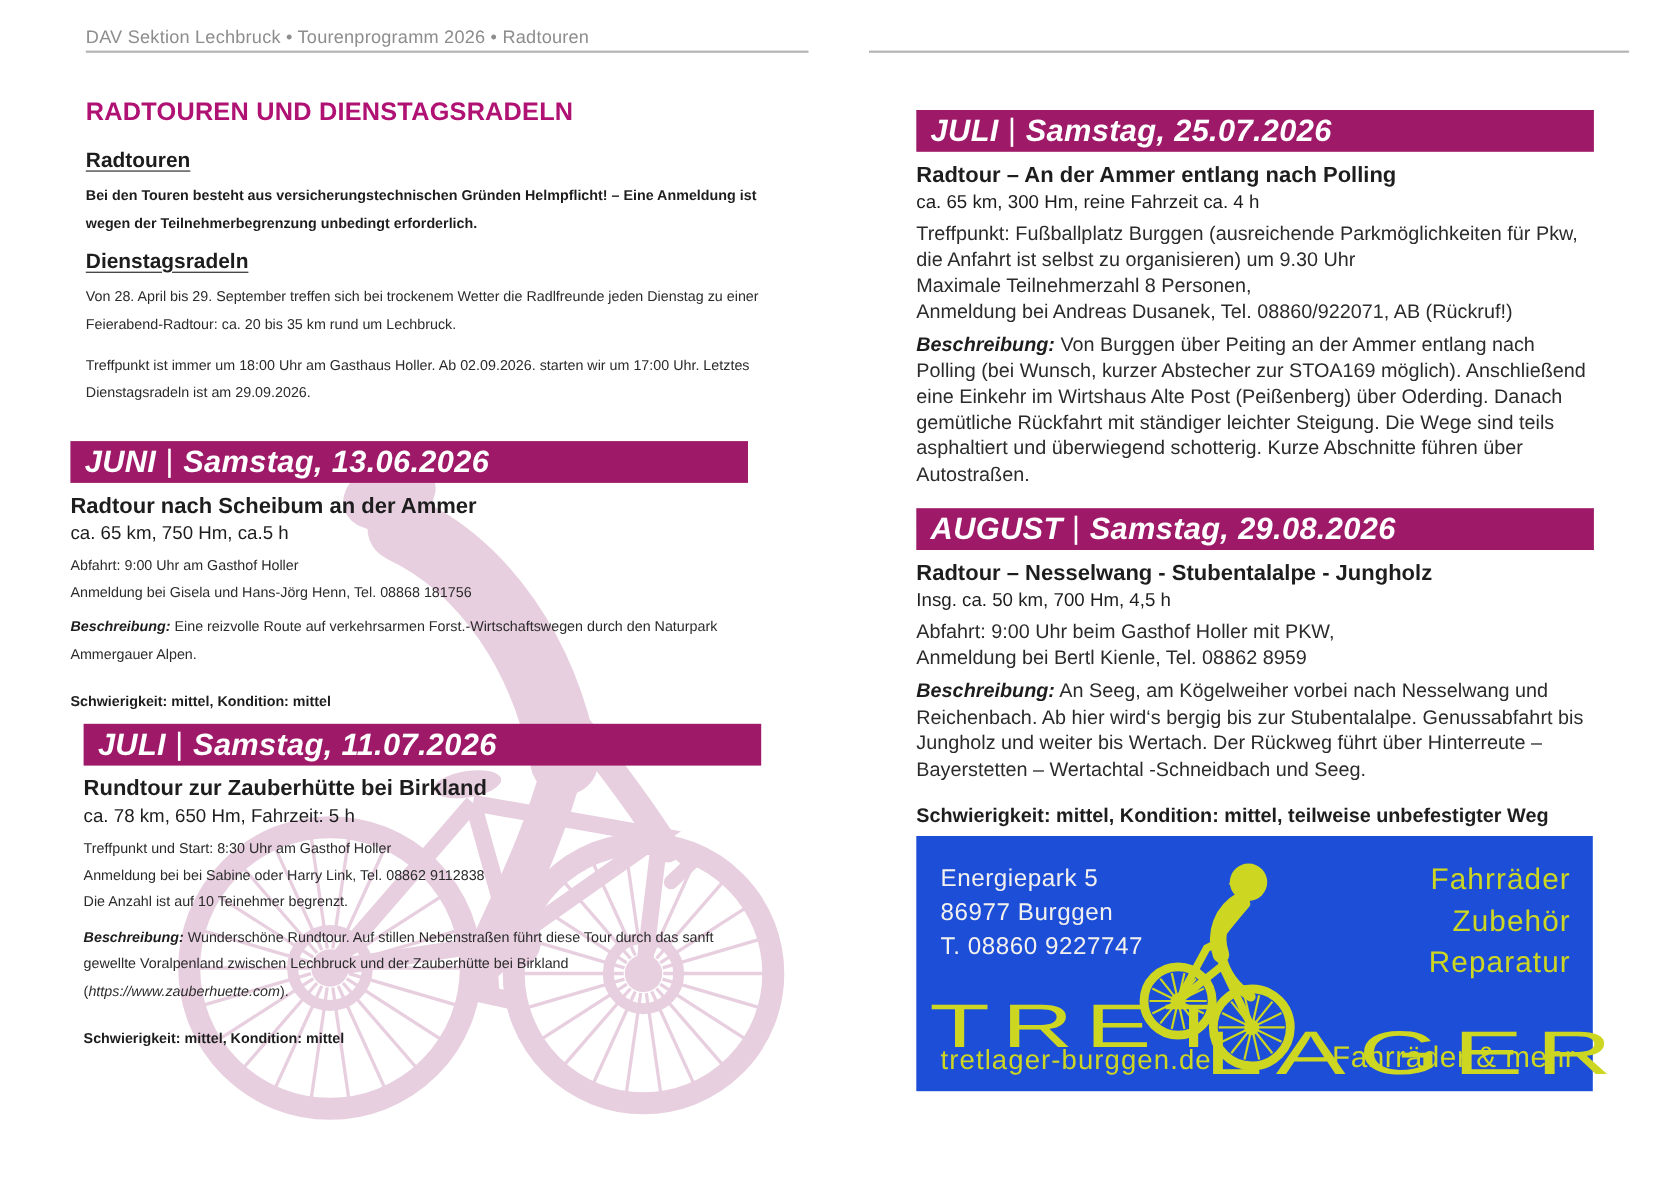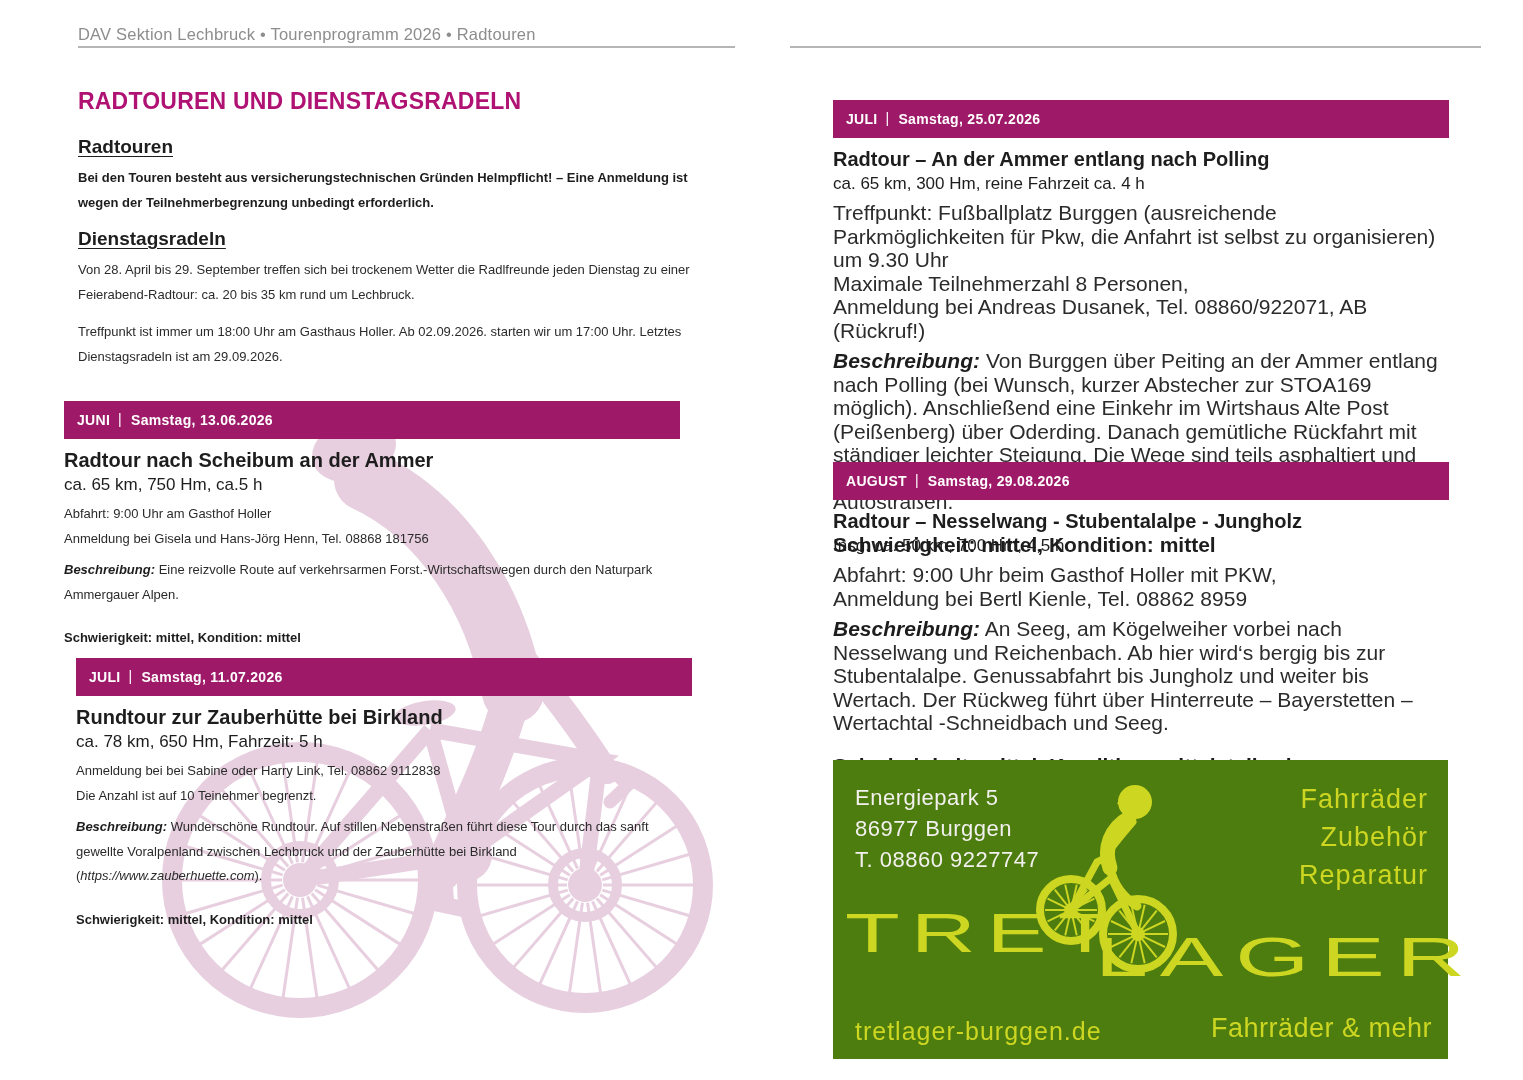--- a/index.html
+++ b/index.html
@@ -8,46 +8,46 @@
 
   
   .pg-header{position:absolute;left:78px;top:25px;font-size:16.5px;color:#8d8d8d;letter-spacing:.2px;z-index:3;}
   .rule{position:absolute;top:46px;border-top:2px solid #b7b4b4;height:0;z-index:3;}
   .rule-l{left:78px;width:657px;}
   .rule-r{left:790px;width:691px;}
 
   
   .col{position:absolute;z-index:2;}
   .body-txt{font-size:13px;line-height:24.5px;color:#2b2b2b;}
-  .body-txt-r{font-size:21px;line-height:23.5px;color:#2b2b2b;}
+  .body-txt-r{font-size:18px;line-height:23.5px;color:#2b2b2b;}
   .b{font-weight:bold;color:#1d1d1d;font-style:italic;}
 
   
   .main-title{font-size:23px;font-weight:bold;color:#b01273;letter-spacing:.2px;margin:0 0 21px 0;}
   .sec-h{font-size:19px;font-weight:bold;color:#1d1d1d;text-decoration:underline;text-underline-offset:3px;margin:0 0 8px 0;}
   .intro p{margin:0 0 13px 0;}
   .bold-p{font-weight:bold;color:#1d1d1d;}
 
   
   .tour{position:absolute;z-index:2;width:616px;}
   .banner{height:38px;line-height:38px;background:#9e1968;color:#ffffff;
-          font-size:14px;font-weight:bold;padding-left:13px;letter-spacing:.3px;box-sizing:border-box;}
+          font-size:28px;font-weight:bold;padding-left:13px;letter-spacing:.3px;box-sizing:border-box;font-style:italic;}
   .pipe{font-weight:400;margin:0 9px 0 8px;position:relative;top:-1px;}
   .t-title{font-size:20px;font-weight:bold;color:#1d1d1d;margin-top:10px;}
   .t-stats{font-size:17px;font-weight:normal;color:#1d1d1d;margin-top:3px;}
   .t-info{margin-top:7px;}
   .t-desc{margin-top:7px;}
   .t-diff{margin-top:19px;font-weight:bold;color:#1d1d1d;}
   .t-desc i{font-style:italic;}
 
   
   .watermark{position:absolute;left:140px;top:400px;width:600px;height:630px;z-index:1;}
 
   
-  .ad{position:absolute;left:833px;top:760px;width:615px;height:299px;background:#4d7c0f;z-index:2;}
+  .ad{position:absolute;left:833px;top:760px;width:615px;height:232px;background:#1d4ed8;z-index:2;}
   .ad-address{position:absolute;left:22px;top:22px;font-size:22px;line-height:31px;color:#f2f1ee;letter-spacing:.5px;}
   .ad-services{position:absolute;right:20px;top:20px;text-align:right;font-size:27px;line-height:38px;color:#cdd621;letter-spacing:1px;}
   .ad-logo{position:absolute;color:#cdd621;font-weight:400;transform-origin:left top;white-space:nowrap;}
   .ad-logo1{left:12px;top:140px;font-size:56px;letter-spacing:7px;transform:scaleX(1.6);}
   .ad-logo2{left:262px;top:164px;font-size:56px;letter-spacing:7px;transform:scaleX(1.7);}
   .ad-web{position:absolute;left:22px;bottom:13px;font-size:25px;color:#cdd621;letter-spacing:1px;}
   .ad-tagline{position:absolute;right:16px;bottom:15px;font-size:27px;color:#cdd621;letter-spacing:.5px;}
   .ad-bike{position:absolute;left:200px;top:2px;width:160px;height:215px;}
 </style>
 </head>
@@ -152,20 +152,21 @@
   </div>
   <div class="t-desc body-txt"><span class="b">Beschreibung:</span> <span>Eine reizvolle Route auf verkehrsarmen Forst.-Wirtschaftswegen durch den Naturpark Ammergauer Alpen.</span></div>
   <div class="t-diff body-txt">Schwierigkeit: mittel, Kondition: mittel</div>
 </div>
 
 <div class="tour" style="left:76px;top:658px;">
   <div class="banner"><span>JULI</span><span class="pipe">|</span><span>Samstag, 11.07.2026</span></div>
   <div class="t-title">Rundtour zur Zauberhütte bei Birkland</div>
   <div class="t-stats">ca. 78 km, 650 Hm, Fahrzeit: 5 h</div>
   <div class="t-info body-txt">
+    <div>Treffpunkt und Start: 8:30 Uhr am Gasthof Holler</div>
     <div>Anmeldung bei bei Sabine oder Harry Link, Tel. 08862 9112838</div>
     <div>Die Anzahl ist auf 10 Teinehmer begrenzt.</div>
   </div>
   <div class="t-desc body-txt"><span class="b">Beschreibung:</span> <span>Wunderschöne Rundtour. Auf stillen Nebenstraßen führt diese Tour durch das sanft gewellte Voralpenland zwischen Lechbruck und der Zauberhütte bei Birkland (</span><i>https://www.zauberhuette.com</i><span>).</span></div>
   <div class="t-diff body-txt">Schwierigkeit: mittel, Kondition: mittel</div>
 </div>
 
 <div class="tour" style="left:833px;top:100px;">
   <div class="banner"><span>JULI</span><span class="pipe">|</span><span>Samstag, 25.07.2026</span></div>
   <div class="t-title">Radtour – An der Ammer entlang nach Polling</div>

